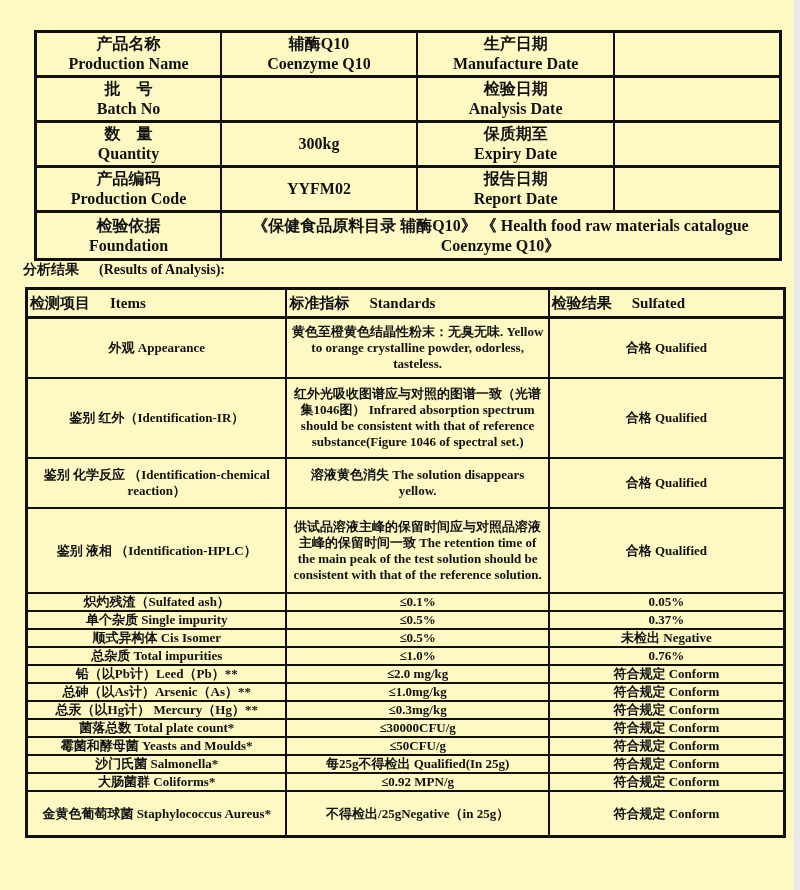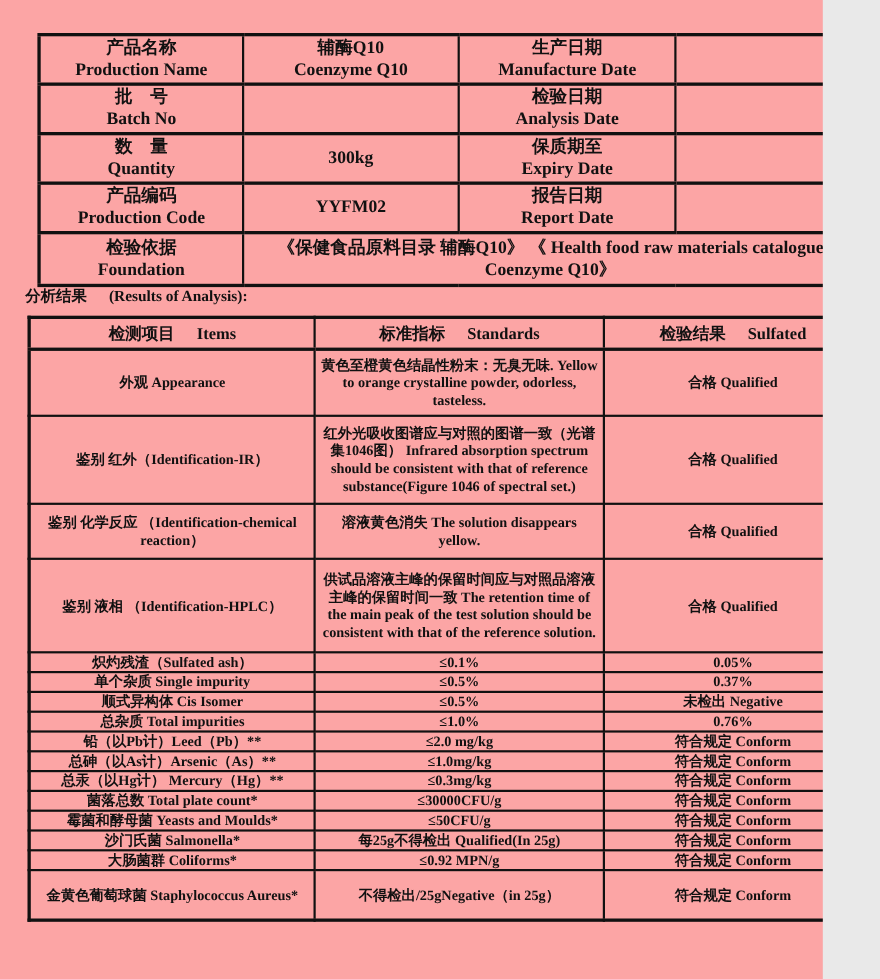--- a/index.html
+++ b/index.html
@@ -1,20 +1,19 @@
 <!DOCTYPE html>
 <html><head>
 <meta charset="utf-8">
 <style>
   html,body{margin:0;padding:0;background:#e9e9e9;}
   .page{
-    position:relative;width:700px;height:890px;background:#fca5a5;
+    position:relative;width:794px;height:890px;background:#fef9c3;
     font-family:"Liberation Serif","DejaVu Serif",serif;color:#111;
     overflow:hidden;
-    padding-left:48px;
   }
   table{border-collapse:collapse;table-layout:fixed;}
   
   .info-table{position:absolute;left:34px;top:30px;width:748px;border:3px solid #111;}
   .info-table td{
     border:2px solid #111;border-top-width:3px;border-bottom-width:3px;
     text-align:center;vertical-align:middle;
     font-weight:bold;font-size:16px;line-height:20px;padding:1px 2px;
   }
   .info-table tr{height:44px;}
@@ -22,21 +21,21 @@
   .cell-line:empty{display:none;}
   .foundation-value{text-align:left;padding:1px 6px;}
   
   .analysis-heading{position:absolute;left:23px;top:261px;font-size:14px;}
   .zh-black{font-family:"Liberation Sans","DejaVu Sans",sans-serif;font-weight:900;}
   .en-bold{font-weight:bold;margin-left:20px;}
   
   .analysis-table{position:absolute;left:25px;top:287px;width:761px;border:3px solid #111;}
   .analysis-table th{
     border:2px solid #111;border-bottom-width:3px;height:24px;
-    text-align:center;vertical-align:middle;font-size:15px;padding:1px 2px;
+    text-align:left;vertical-align:middle;font-size:15px;padding:1px 2px;
   }
   .analysis-table th .zh-black{font-size:15px;}
   .analysis-table td{
     border:2px solid #111;text-align:center;vertical-align:middle;
     font-weight:bold;font-size:13px;line-height:16px;padding:0 4px;
   }
   tr.rh-60>td{height:58px;margin-left:27px;}
   tr.rh-80>td{height:78px;}
   tr.rh-50>td{height:48px;}
   tr.rh-85>td{height:83px;}

